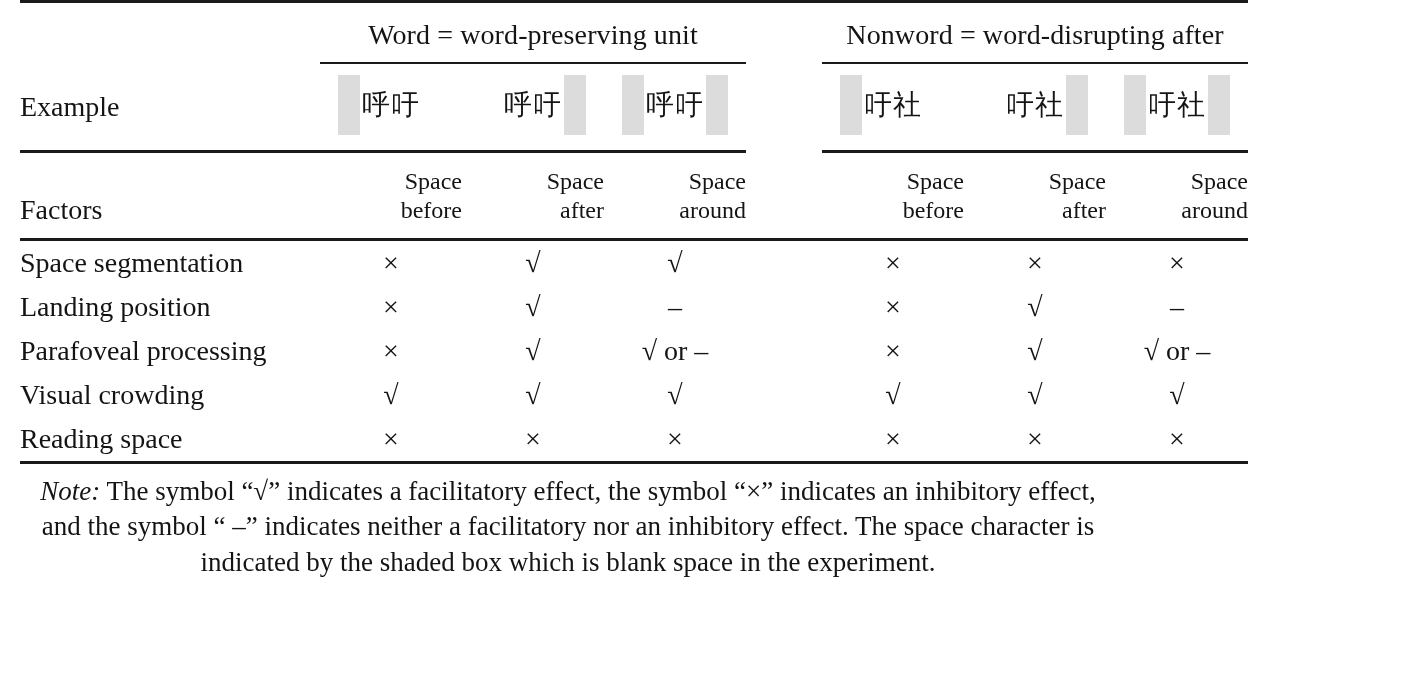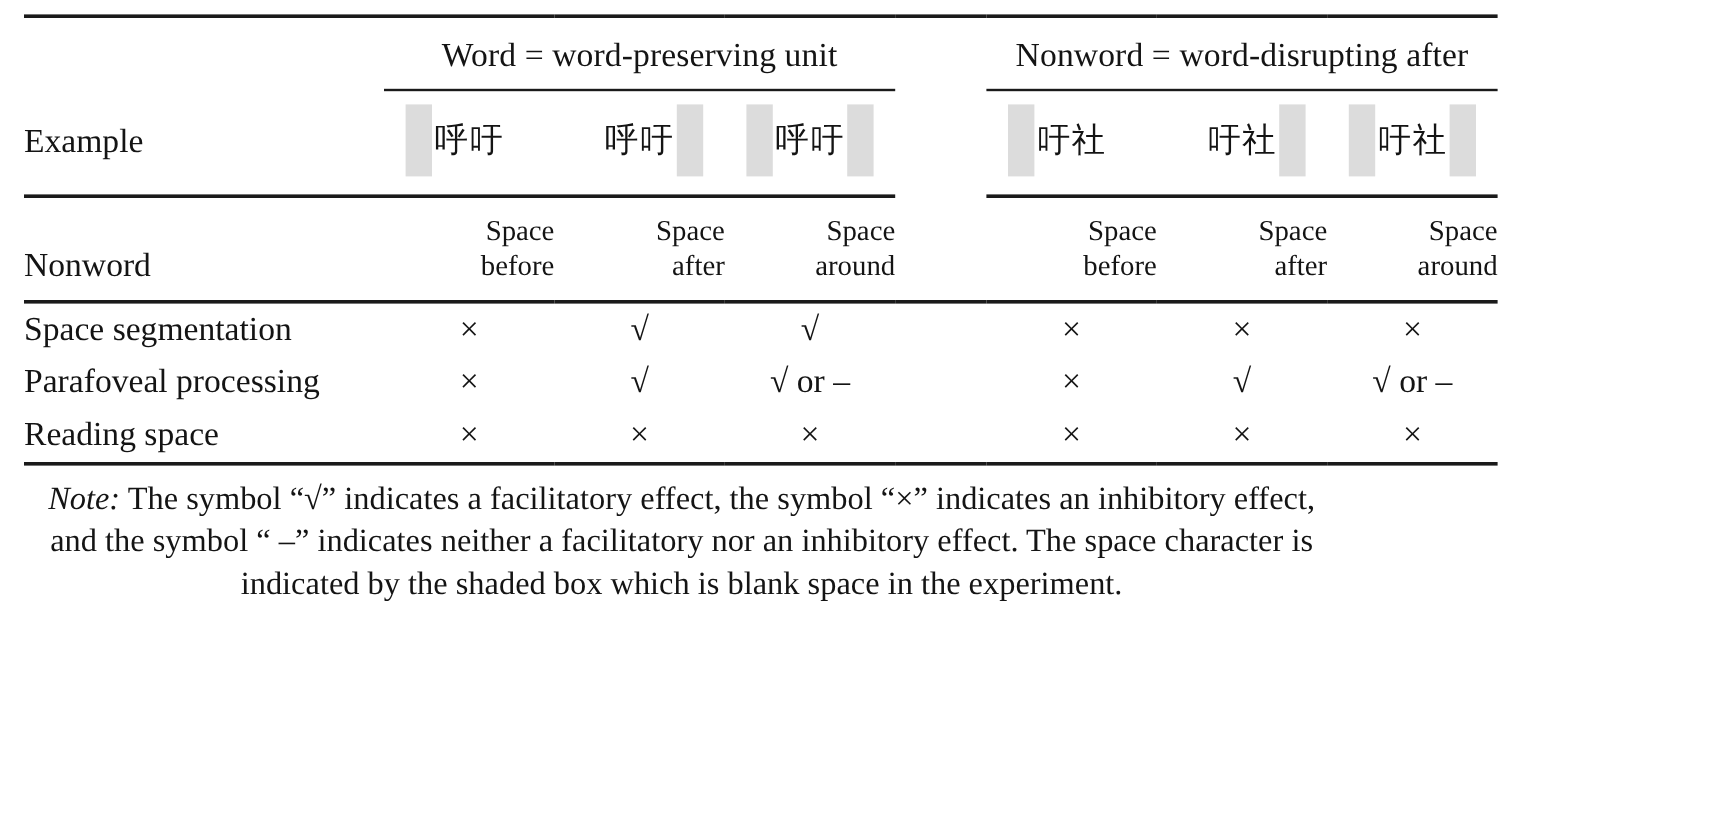--- a/index.html
+++ b/index.html
@@ -13,21 +13,21 @@
     overflow: hidden;
     font-family: "Liberation Serif", "DejaVu Serif", serif;
     color: #141414;
   }
 
   .table-wrap {
     position: relative;
     width: 1136px;
     height: 680px;
     box-sizing: border-box;
-    padding: 12px 20px;
+    padding: 0 20px;
     border-radius: 29px;
   }
 
   table.apa {
     width: 100%;
     border-collapse: collapse;
     table-layout: fixed;
   }
 
   
@@ -249,21 +249,21 @@
         <td class="group-rule-cell" colspan="4">
           <span class="span-rule-inner" style="border-top-width:3.5px;"></span>
         </td>
         <td class="group-rule-cell"></td>
         <td class="group-rule-cell" colspan="3">
           <span class="span-rule-inner" style="border-top-width:3.5px;"></span>
         </td>
       </tr>
 
       <tr>
-        <td class="factors-label">Nonword</td>
+        <td class="factors-label">Factors</td>
 
         <td class="sub-head">
           <span class="l1">Space</span>
           <span class="l2">before</span>
         </td>
         <td class="sub-head">
           <span class="l1">Space</span>
           <span class="l2">after</span>
         </td>
         <td class="sub-head">
@@ -295,32 +295,52 @@
         <td class="row-label">Space segmentation</td>
         <td class="cell-sym">×</td>
         <td class="cell-sym">√</td>
         <td class="cell-sym">√</td>
         <td></td>
         <td class="cell-sym">×</td>
         <td class="cell-sym">×</td>
         <td class="cell-sym">×</td>
       </tr>
 
+      <tr class="data-row">
+        <td class="row-label">Landing position</td>
+        <td class="cell-sym">×</td>
+        <td class="cell-sym">√</td>
+        <td class="cell-sym">–</td>
+        <td></td>
+        <td class="cell-sym">×</td>
+        <td class="cell-sym">√</td>
+        <td class="cell-sym">–</td>
+      </tr>
 
       <tr class="data-row">
         <td class="row-label">Parafoveal processing</td>
         <td class="cell-sym">×</td>
         <td class="cell-sym">√</td>
         <td class="cell-sym">√ or –</td>
         <td></td>
         <td class="cell-sym">×</td>
         <td class="cell-sym">√</td>
         <td class="cell-sym">√ or –</td>
       </tr>
 
+      <tr class="data-row">
+        <td class="row-label">Visual crowding</td>
+        <td class="cell-sym">√</td>
+        <td class="cell-sym">√</td>
+        <td class="cell-sym">√</td>
+        <td></td>
+        <td class="cell-sym">√</td>
+        <td class="cell-sym">√</td>
+        <td class="cell-sym">√</td>
+      </tr>
 
       <tr class="data-row">
         <td class="row-label">Reading space</td>
         <td class="cell-sym">×</td>
         <td class="cell-sym">×</td>
         <td class="cell-sym">×</td>
         <td></td>
         <td class="cell-sym">×</td>
         <td class="cell-sym">×</td>
         <td class="cell-sym">×</td>

